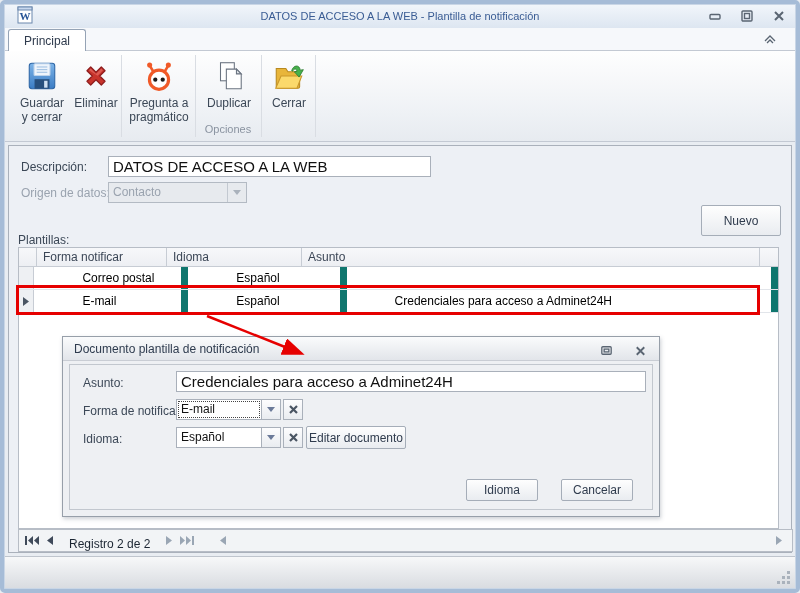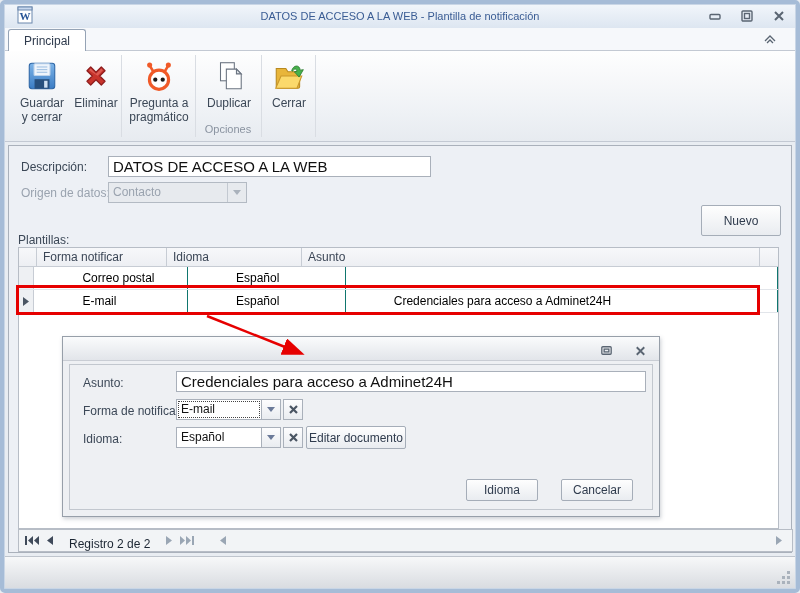--- a/index.html
+++ b/index.html
@@ -45,21 +45,21 @@
   .combo-disabled .carrow { width:19px; border-left:1px solid #c3c9d1; display:flex; align-items:center; justify-content:center; }
   .btn { position:absolute; background:linear-gradient(#fefefe,#e9ecf0); border:1px solid #a5adb8; border-radius:2px;
     display:flex; align-items:center; justify-content:center; color:#2f3b4d; cursor:default; }
 
   
   .grid { position:absolute; left:9px; top:101px; width:761px; height:282px; background:#fff; border:1px solid #b7bdc6; }
   .g-header { position:absolute; left:0; top:0; right:0; height:19px; display:flex;
     background:linear-gradient(#f7f8fa,#edeff3); border-bottom:1px solid #c7ccd4; }
   .g-hcell { border-right:1px solid #c7ccd4; line-height:18px; padding-left:6px; color:#3b4656; overflow:hidden; white-space:nowrap; }
   .g-row { position:absolute; left:0; right:0; height:23px; display:flex; background:#fff; border-bottom:1px solid #e2e5ea; }
-  .g-cell { border-right:1px solid #0f766e; line-height:22px; padding-left:6px; color:#000; overflow:hidden; white-space:nowrap;margin-left:42px; }
+  .g-cell { border-right:7px solid #0f766e; line-height:22px; padding-left:6px; color:#000; overflow:hidden; white-space:nowrap;margin-left:42px; }
   .g-ind { background:#eef0f3; border-right:1px solid #c7ccd4; display:flex; align-items:center; justify-content:center; }
   .w-ind { width:18px; } .w-forma { width:130px; } .w-idioma { width:135px; } .w-asunto { width:458px; } .w-fill { flex:1; border-right:none; }
 
   
   .navrow { position:absolute; left:9px; top:383px; width:775px; height:23px; background:#f2f4f6;
     border:1px solid #b7bdc6; display:flex; align-items:flex-end; }
   .nav-glyph { display:flex; align-items:center; justify-content:center; width:18px; height:21px; }
   .nav-label { padding:0 10px; color:#1c2633; }
   .nav-glyph svg { fill:#3f4a5a; }
   .nav-glyph.dim svg { fill:#9aa6b4; }
@@ -309,20 +309,21 @@
     <defs>
       <marker id="ah" markerWidth="9" markerHeight="7" refX="7" refY="3.5" orient="auto">
         <path d="M0 0 L9 3.5 L0 7 Z" fill="#e60000"></path>
       </marker>
     </defs>
     <line x1="207" y1="316" x2="300" y2="353" stroke="#e60000" stroke-width="2.5" marker-end="url(#ah)"></line>
   </svg>
 
   <div class="dialog">
     <div class="dlg-title">
+      <span>Documento plantilla de notificación</span>
       <span class="dlg-controls">
         <span class="win-glyph">
           <svg viewBox="0 0 16 16" width="15" height="15">
               <rect x="3" y="4" width="10" height="8" rx="1"></rect>
               <rect x="5.5" y="6.5" width="5" height="3"></rect>
             </svg>
         </span>
         <span class="win-glyph">
           <svg viewBox="0 0 16 16" width="15" height="15">
               <path d="M4 4.5 L12 12.5 M12 4.5 L4 12.5" stroke-width="2"></path>

